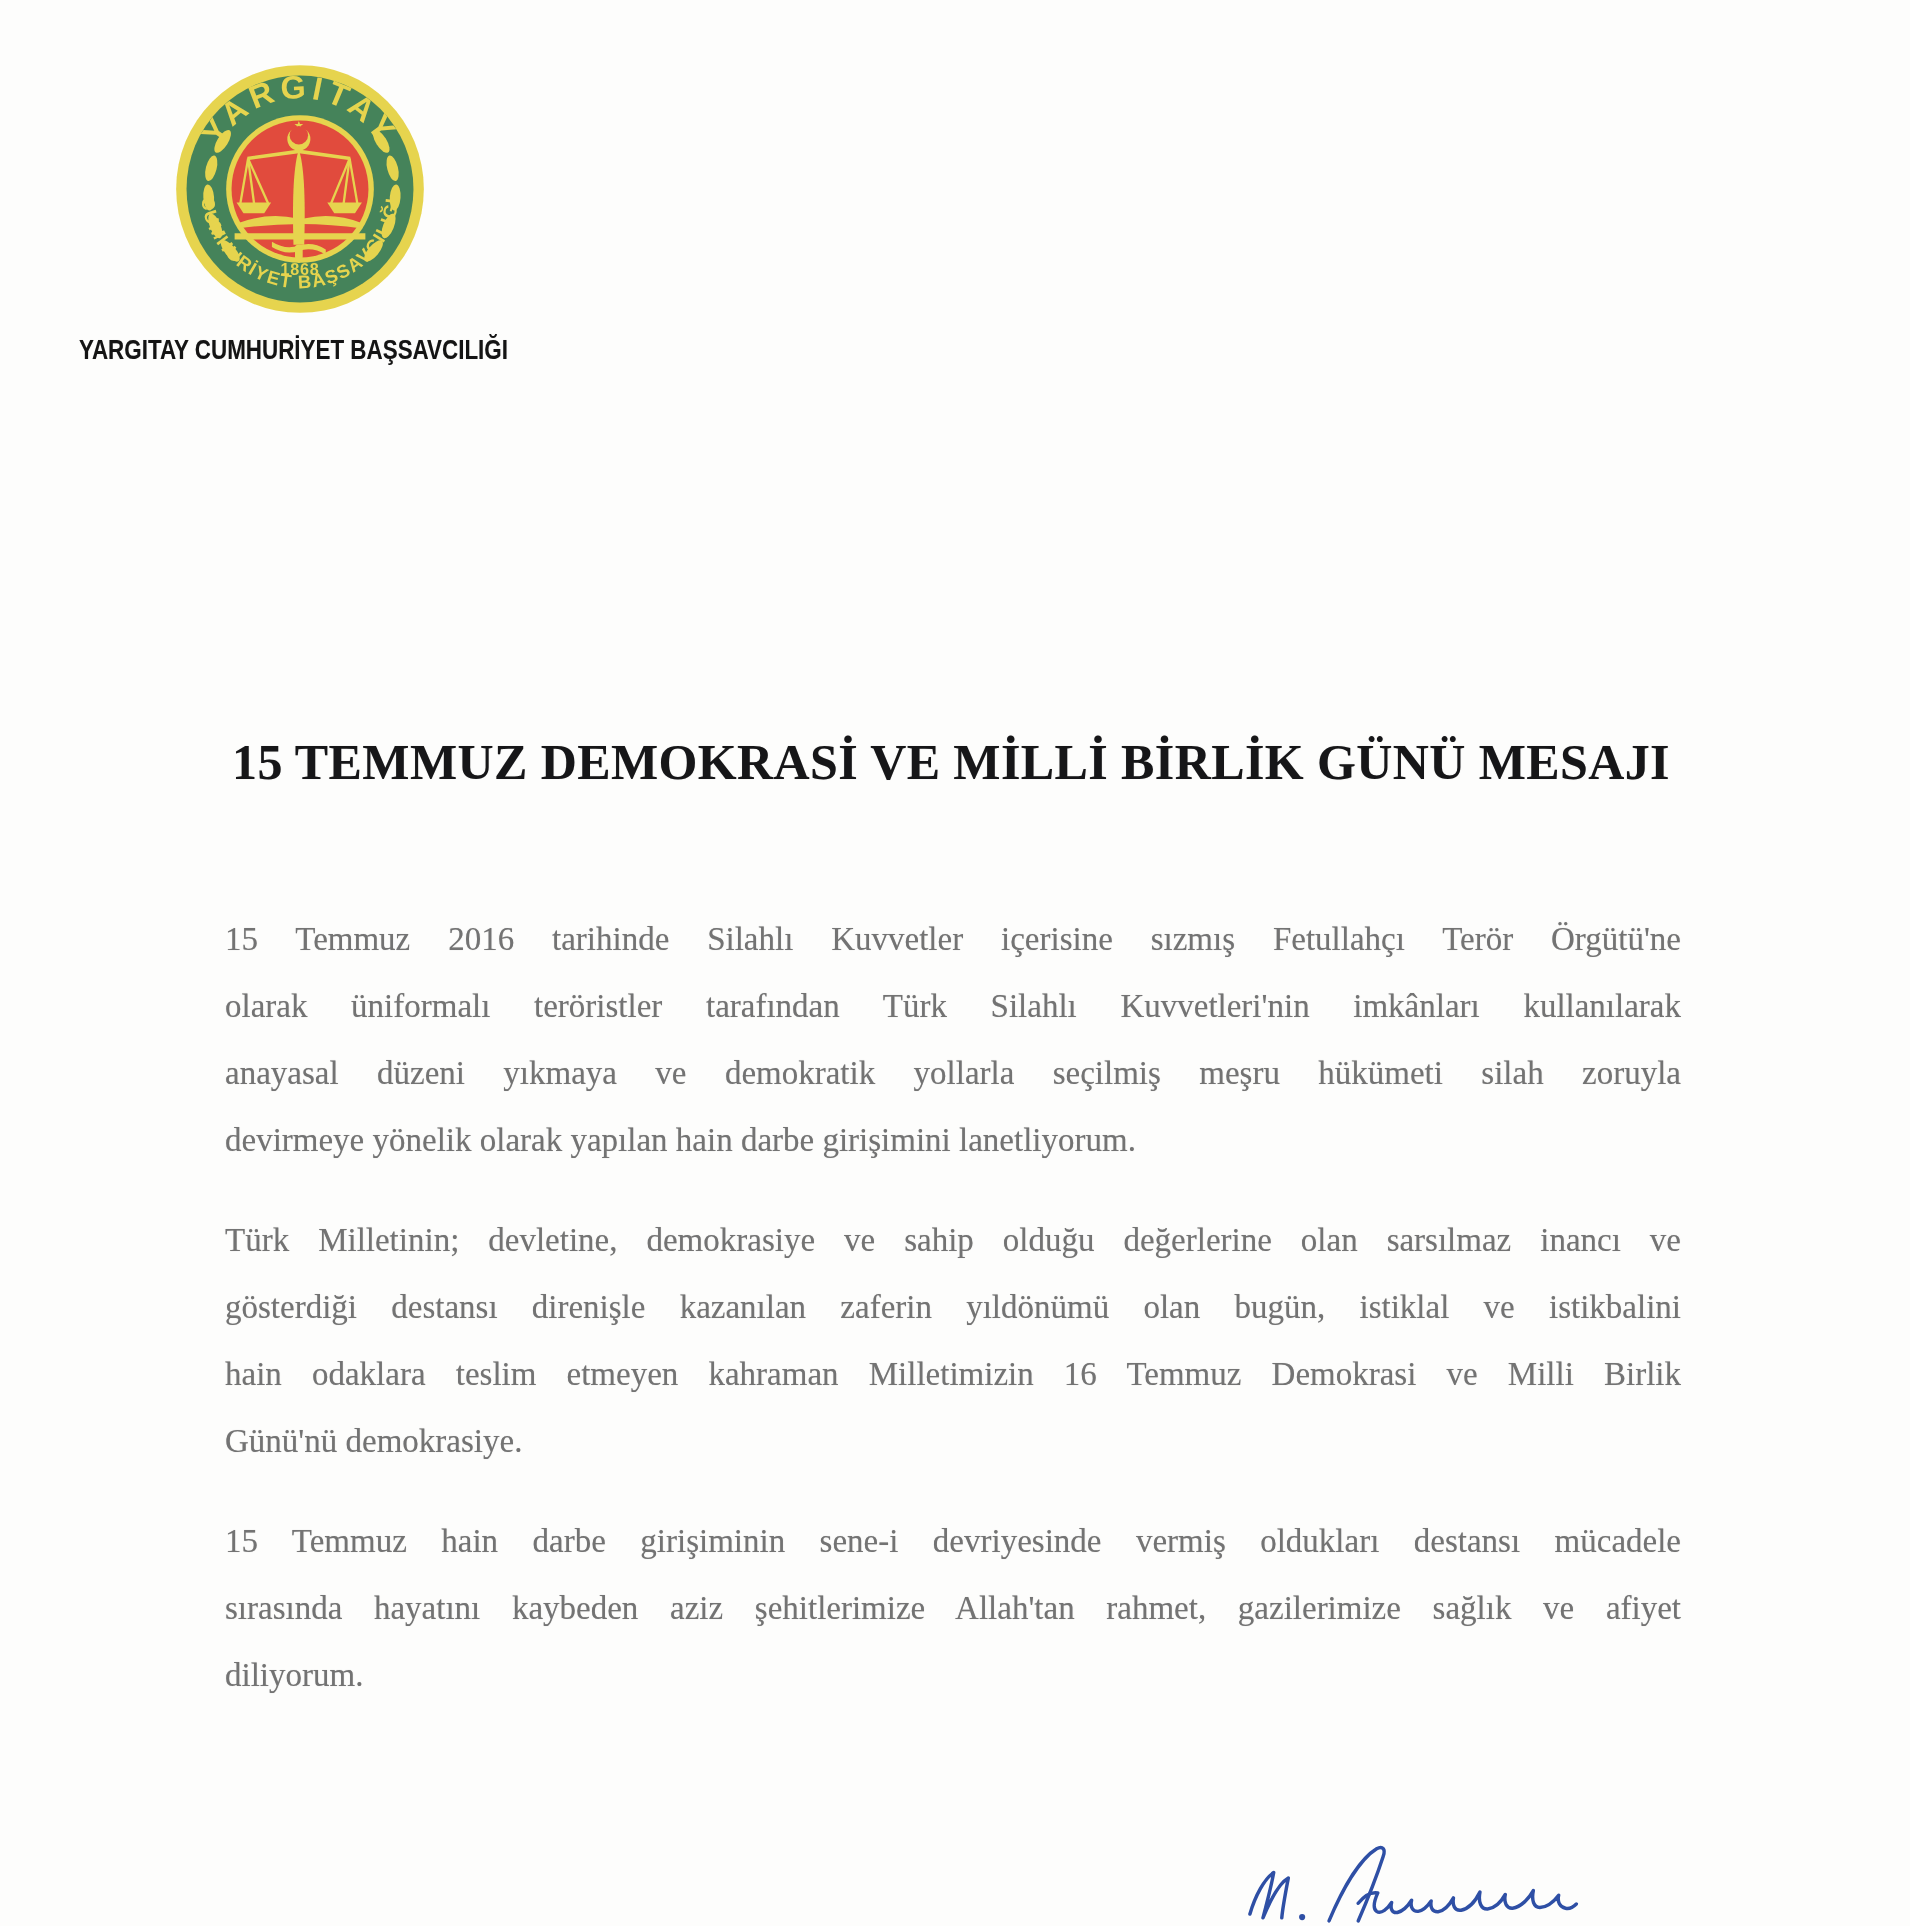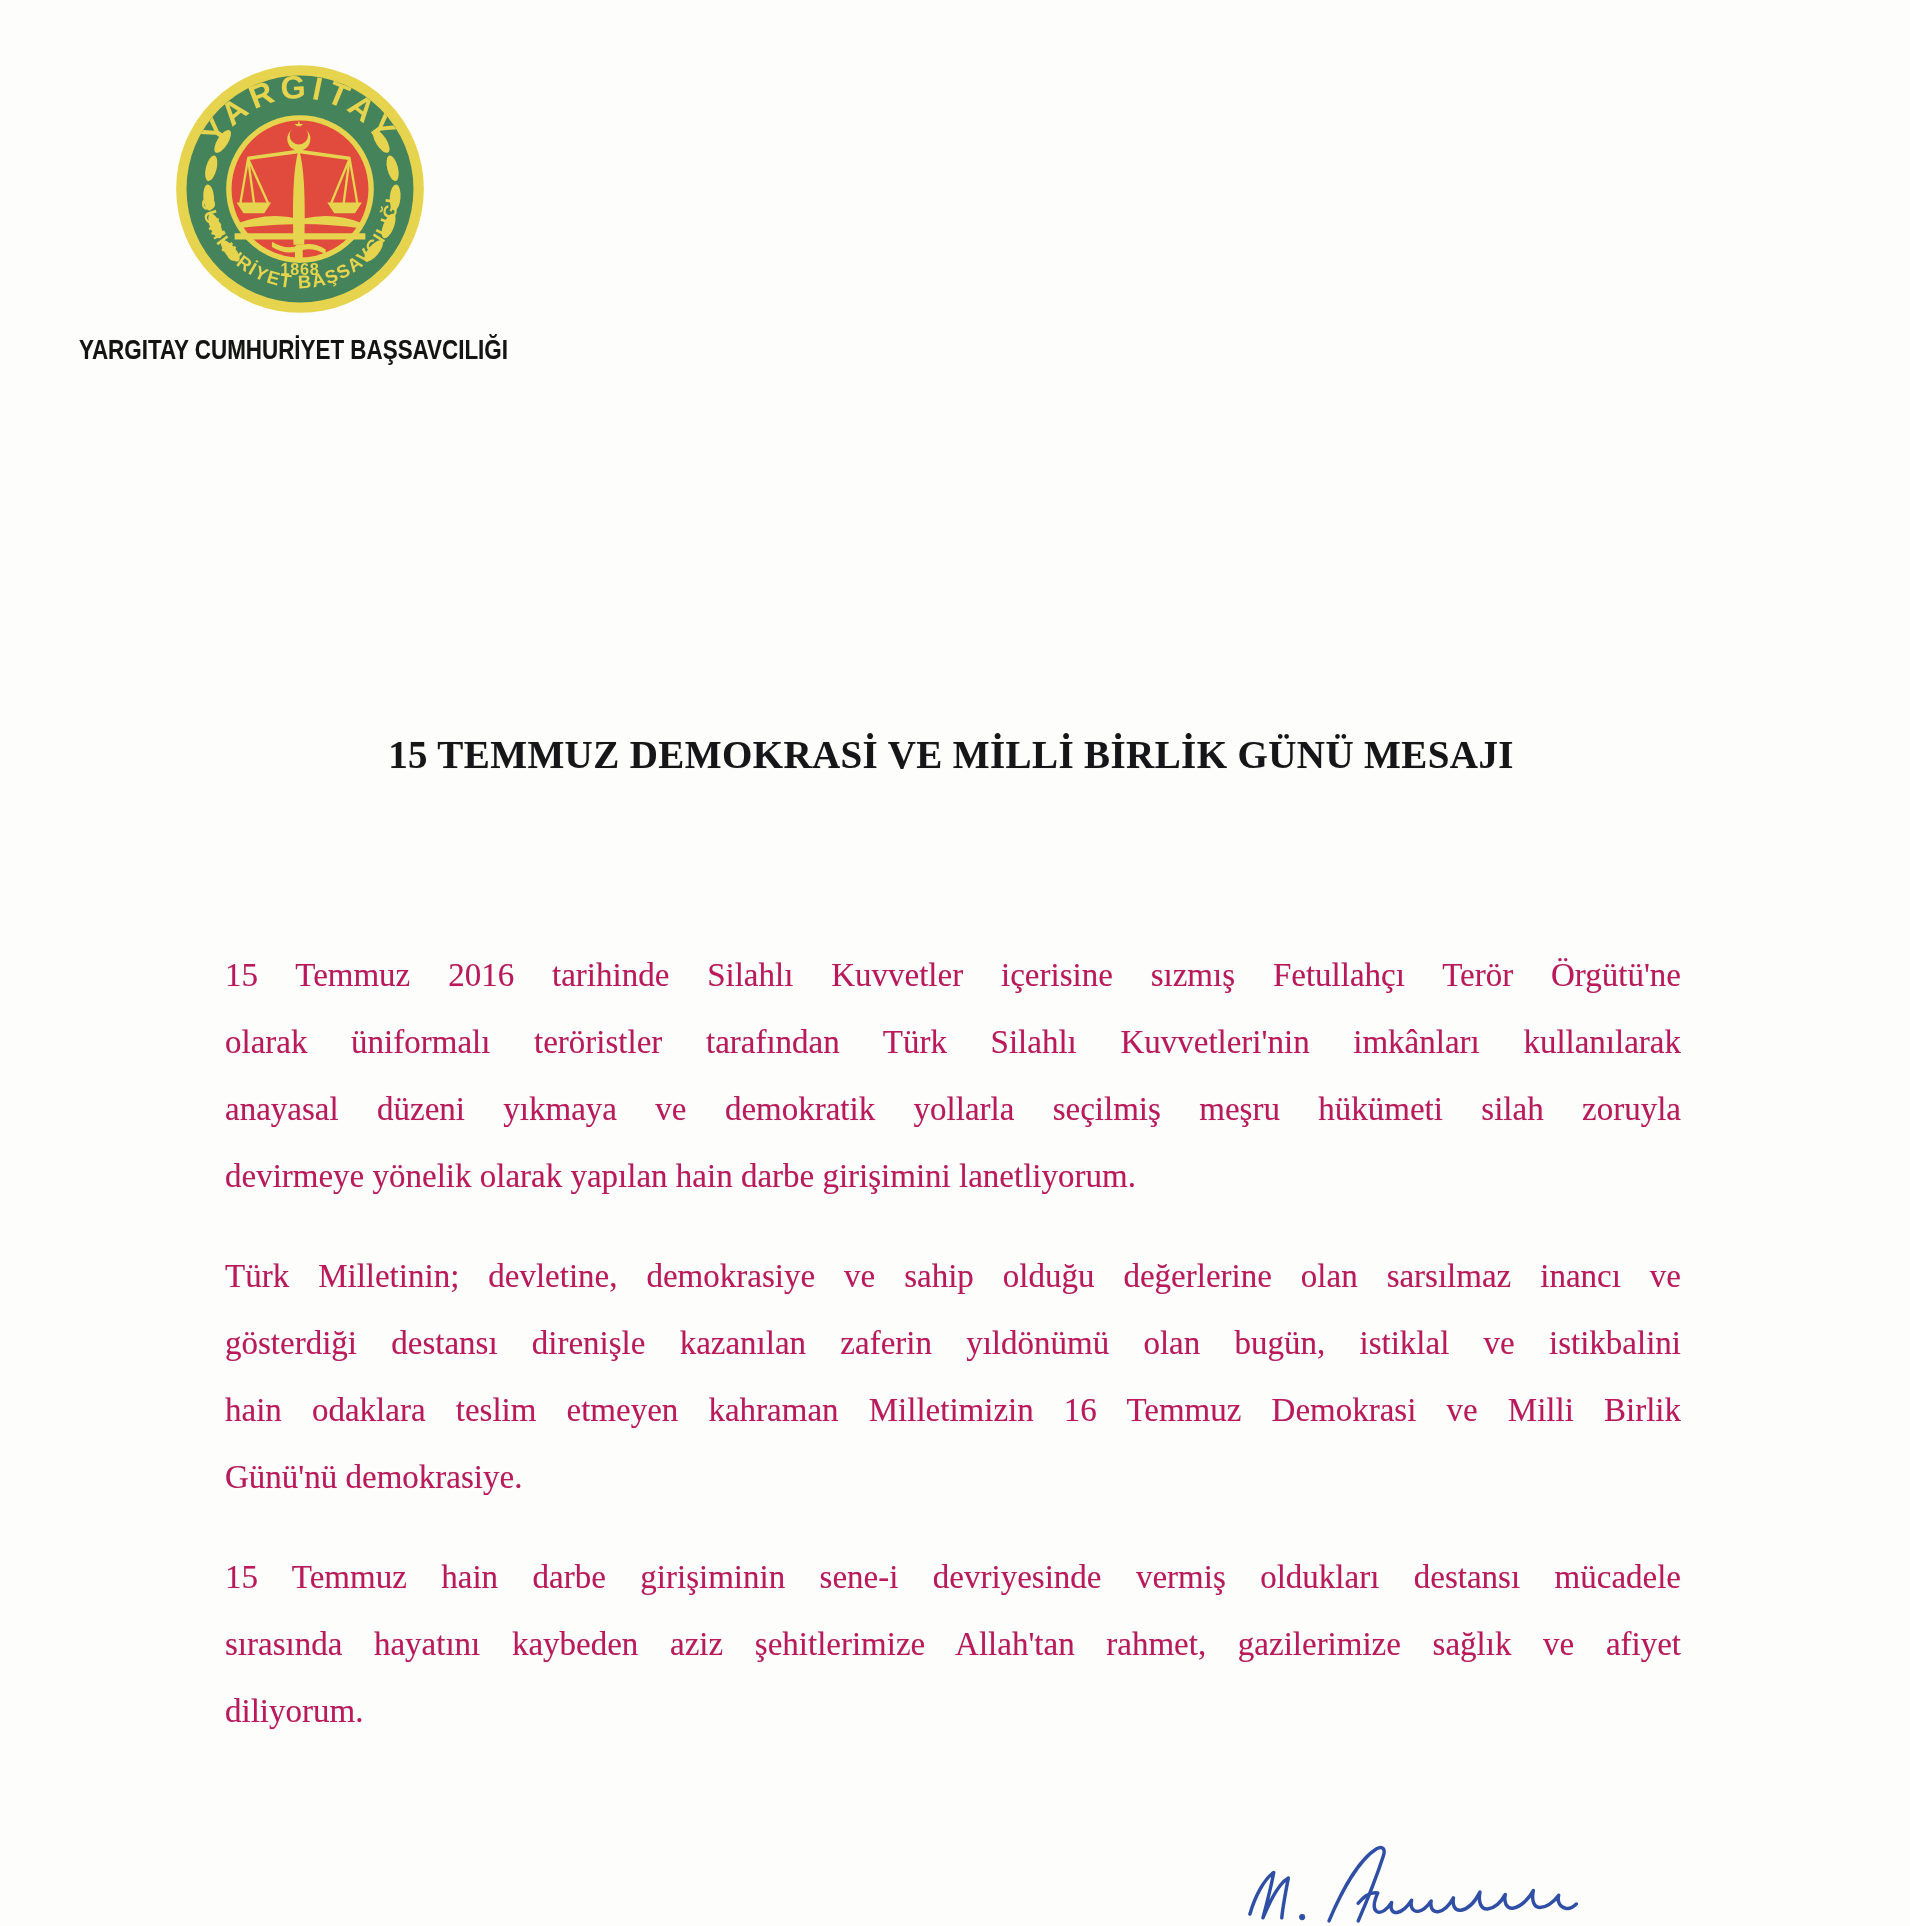--- a/index.html
+++ b/index.html
@@ -19,27 +19,27 @@
     font-family:"Liberation Sans","DejaVu Sans",sans-serif;
     font-weight:bold;font-size:28px;line-height:1;color:#141414;
     white-space:nowrap;
     transform:scaleX(.80);transform-origin:left center;
     letter-spacing:0px;
     text-shadow:0 0 0.8px rgba(30,30,30,.28);
   }
   
   .title{
     position:absolute;left:223px;top:732px;width:1456px;
-    text-align:center;font-weight:bold;font-size:39px;line-height:1.2;
+    text-align:center;font-weight:bold;font-size:50px;line-height:1.2;
     color:#161618;letter-spacing:0.4px;white-space:nowrap;
     text-shadow:0 0 0.8px rgba(30,30,30,.30);
   }
   .body-text{
-    position:absolute;left:225px;top:942px;width:1456px;
-    font-size:33px;line-height:67px;color:#be185d;
+    position:absolute;left:225px;top:906px;width:1456px;
+    font-size:33px;line-height:67px;color:#737373;
     text-shadow:0 0 0.8px rgba(30,30,30,.30);
   }
   .para{margin:0 0 33px 0;}
   .line{
     text-align:justify;
     text-align-last:justify;
     -moz-text-align-last:justify;
   }
   .line.last{
     text-align-last:left;

